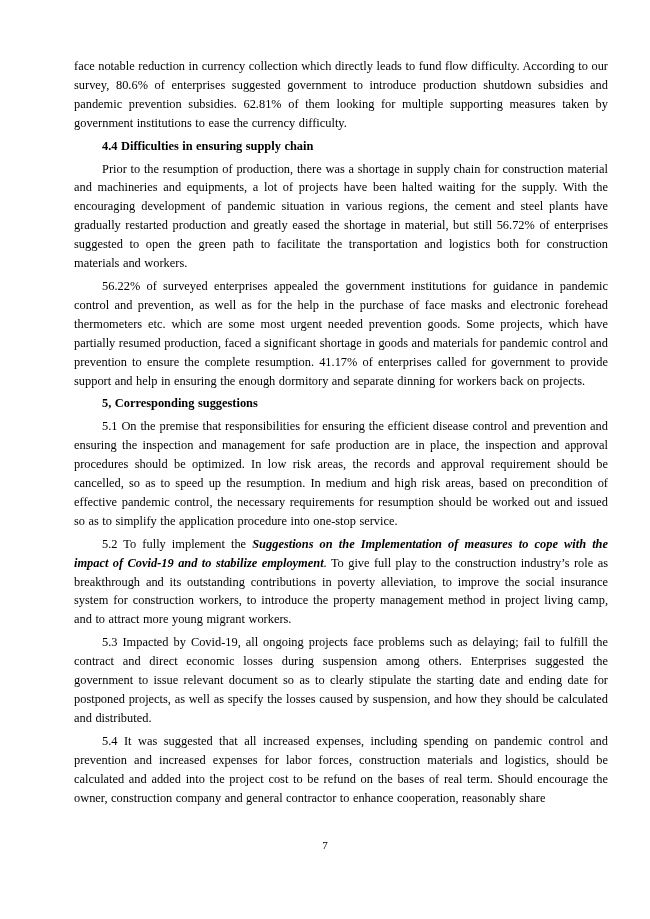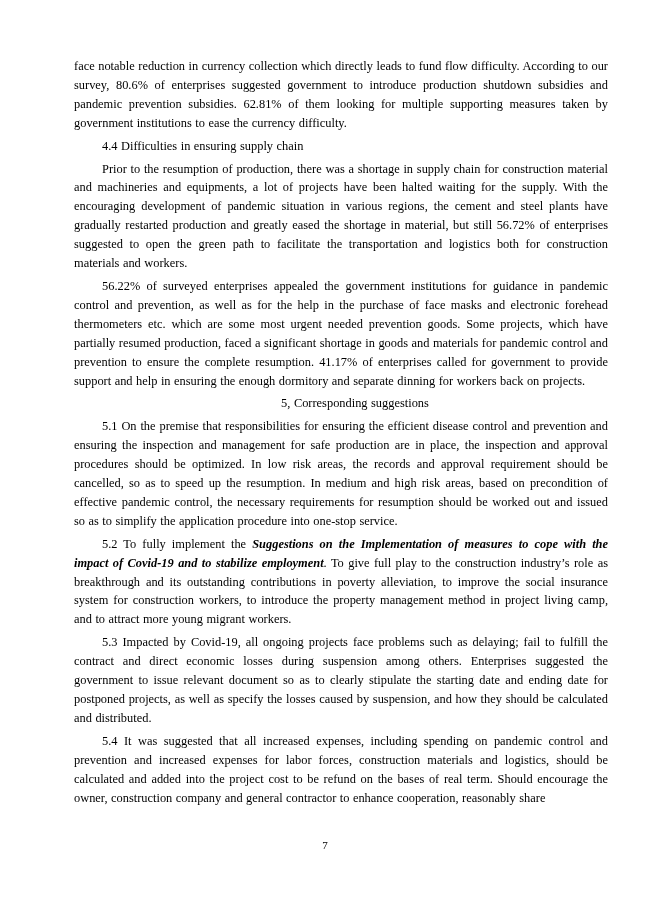--- a/index.html
+++ b/index.html
@@ -28,24 +28,24 @@
     line-height: 18.9px;
     text-align: justify;
     text-indent: 28px;
     word-spacing: 0.4px;
   }
   .content p.continuation {
     text-indent: 0;
   }
   .content p.heading {
     text-align: left;
+    font-weight: bold;
   }
   .content p.bold {
-    font-weight: normal;
-    text-align: center;
+    font-weight: bold;
   }
   .seg-bold-italic {
     font-weight: bold;
     font-style: italic;
   }
   .page-number {
     position: absolute;
     left: 0;
     top: 838px;
     width: 650px;

